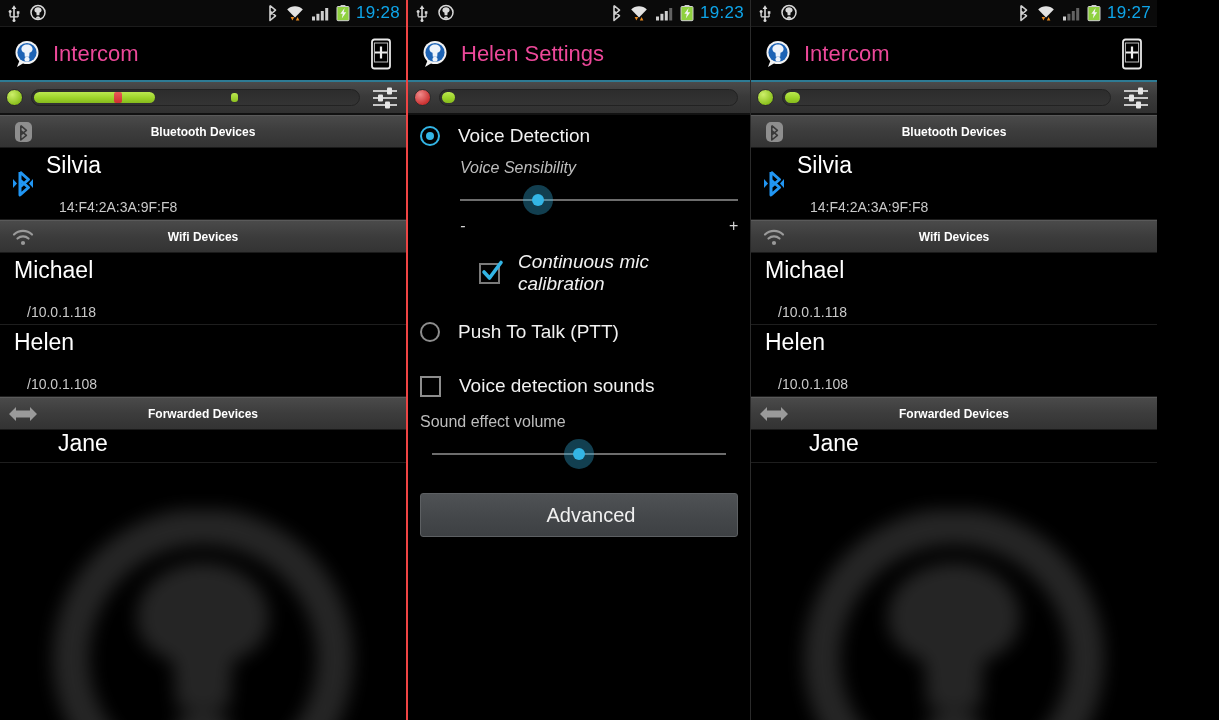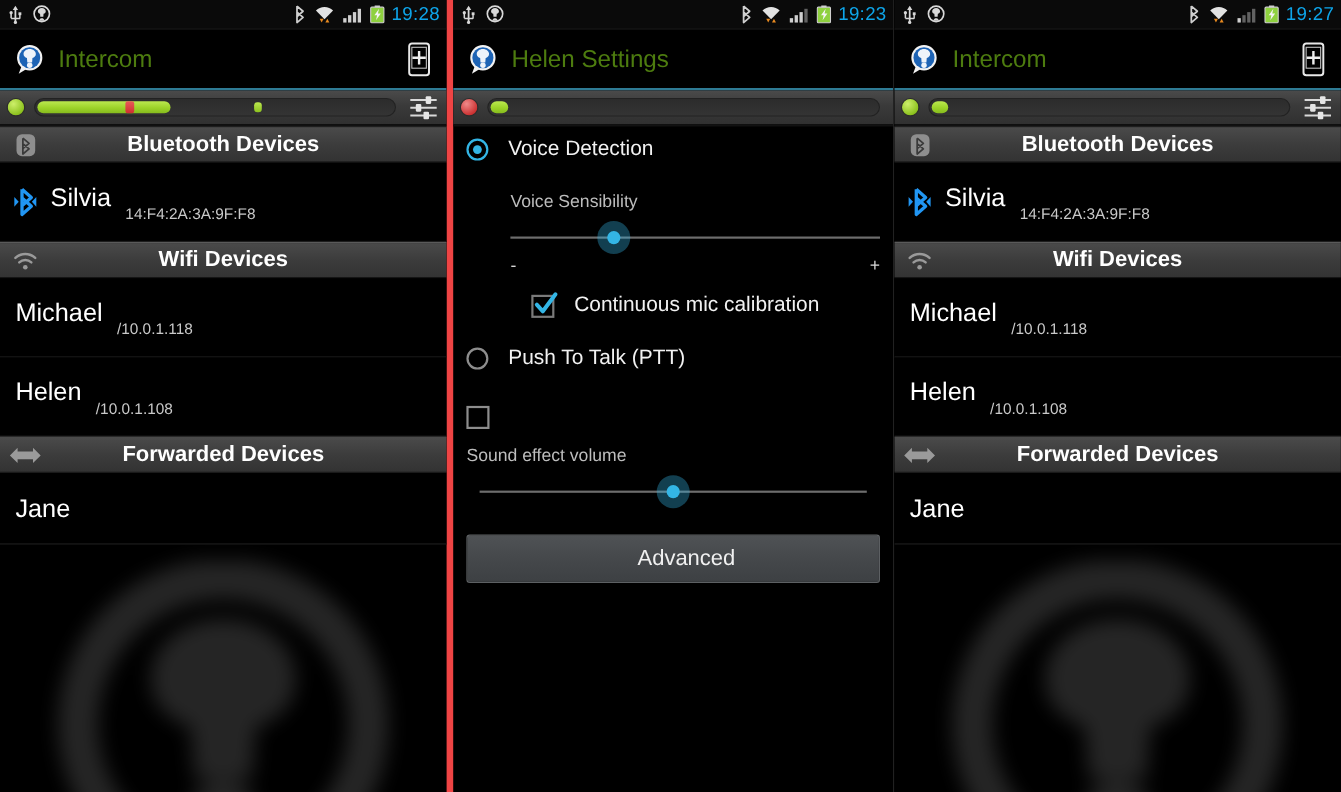--- a/index.html
+++ b/index.html
@@ -5,21 +5,21 @@
   * { box-sizing: border-box; margin: 0; padding: 0; }
   html, body {
     width: 1219px; height: 720px;
     background: #000;
     font-family: "Liberation Sans", sans-serif;
     overflow: hidden;
   }
   .screens { display: flex; width: 1219px; height: 720px; }
   .screen { position: relative; height: 720px; overflow: hidden; background: #000; }
   .screen.left  { width: 406px; }
-  .screen.mid   { width: 407px; border-left: 6px solid #ef4444; border-right: 1px solid #2a2a2a; }
+  .screen.mid   { width: 345px; border-left: 2px solid #ef4444; border-right: 1px solid #2a2a2a; }
   .screen.right { width: 406px; }
 
   
   .statusbar {
     height: 27px; background: #0a0a0a;
     display: flex; align-items: center; padding: 0 6px;
     border-bottom: 1px solid #1c1c1c;
     position: relative; z-index: 6;
   }
   .sb-left { display: flex; align-items: center; gap: 7px; }
@@ -27,21 +27,21 @@
   .sb-time { color: #0ea5e9; font-size: 17px; letter-spacing: .3px; }
   .ic { display: block; }
 
   
   .actionbar {
     height: 55px; background: #000;
     display: flex; align-items: center; padding: 0 14px 0 12px;
     border-bottom: 2px solid #2e7b94;
     position: relative; z-index: 6;
   }
-  .ab-title { color: #4d7c0f; font-size: 22px; margin-left: 11px; font-weight: 400; }
+  .ab-title { color: #ec4899; font-size: 22px; margin-left: 11px; font-weight: 400; }
   .ab-spacer { flex: 1; }
 
   
   .levelstrip {
     height: 33px;
     background: linear-gradient(#4b4b4b, #3a3a3a 45%, #303030);
     display: flex; align-items: center;
     border-bottom: 2px solid #111;
     padding: 0 4px 0 6px;
     position: relative; z-index: 5;
@@ -79,33 +79,33 @@
   
   .section {
     height: 33px; display: flex; align-items: center;
     background: linear-gradient(#4a4a4a, #3c3c3c 50%, #333);
     border-top: 1px solid #5a5a5a;
     border-bottom: 1px solid #1a1a1a;
     position: relative; z-index: 4;
   }
   .section-icon { width: 46px; display: flex; align-items: center; justify-content: center; flex: none; }
   .section-title {
-    flex: 1; text-align: center; color: #fff; font-size: 20px; font-weight: bold;
+    flex: 1; text-align: center; color: #fff; font-size: 12px; font-weight: bold;
     padding-right: 46px;
   }
 
   
   .device {
     height: 72px; display: flex; align-items: center;
     border-bottom: 1px solid #1e1e1e;
     background: #000; position: relative; z-index: 4;
   }
-  .device.jane { height: 65px; align-items: center; }
+  .device.jane { height: 33px; align-items: flex-start; padding-left: 44px; }
   .device-icon { width: 46px; display: flex; align-items: center; justify-content: center; flex: none; }
-  .device-text { display: flex; justify-content: center; }
+  .device-text { display: flex; flex-direction: column; justify-content: center; }
   .device-name { color: #fff; font-size: 23px; line-height: 1.15; font-weight: 400; }
   .device-addr { color: #c9c9c9; font-size: 14px; margin-top: 20px; margin-left: 13px; text-align: right; }
   .device.noicon .device-text { margin-left: 14px; }
 
   
   .watermark {
     position: absolute; left: 0; right: 0; bottom: 0; top: 470px;
     z-index: 1; overflow: hidden;
   }
   .wm-shape {
@@ -412,21 +412,21 @@
       </div>
     </div>
 
     <div class="settings">
 
       <div class="row">
         <span class="radio on"></span>
         <span class="opt-label">Voice Detection</span>
       </div>
 
-      <div style="padding-left:40px; margin-top:28px;">
+      <div style="padding-left:40px; margin-top:12px;font-style:italic;">
         <div class="sub-label">Voice Sensibility</div>
         <div class="slider">
           <div class="slider-track"></div>
           <div class="slider-thumb" style="left:28%"></div>
         </div>
         <div class="pm-row">
           <span>-</span>
           <span>+</span>
         </div>
         <div class="row" style="margin-top:16px; padding-left:19px;">
@@ -439,20 +439,21 @@
         </div>
       </div>
 
       <div class="row" style="margin-top:26px;">
         <span class="radio"></span>
         <span class="opt-label">Push To Talk (PTT)</span>
       </div>
 
       <div class="row" style="margin-top:32px;">
         <span class="checkbox"></span>
+        <span class="opt-label">Voice detection sounds</span>
       </div>
 
       <div style="margin-top:16px;">
         <div class="sub-label">Sound effect volume</div>
         <div class="slider" style="margin:6px 12px 0 12px;">
           <div class="slider-track"></div>
           <div class="slider-thumb" style="left:50%"></div>
         </div>
       </div>
 

